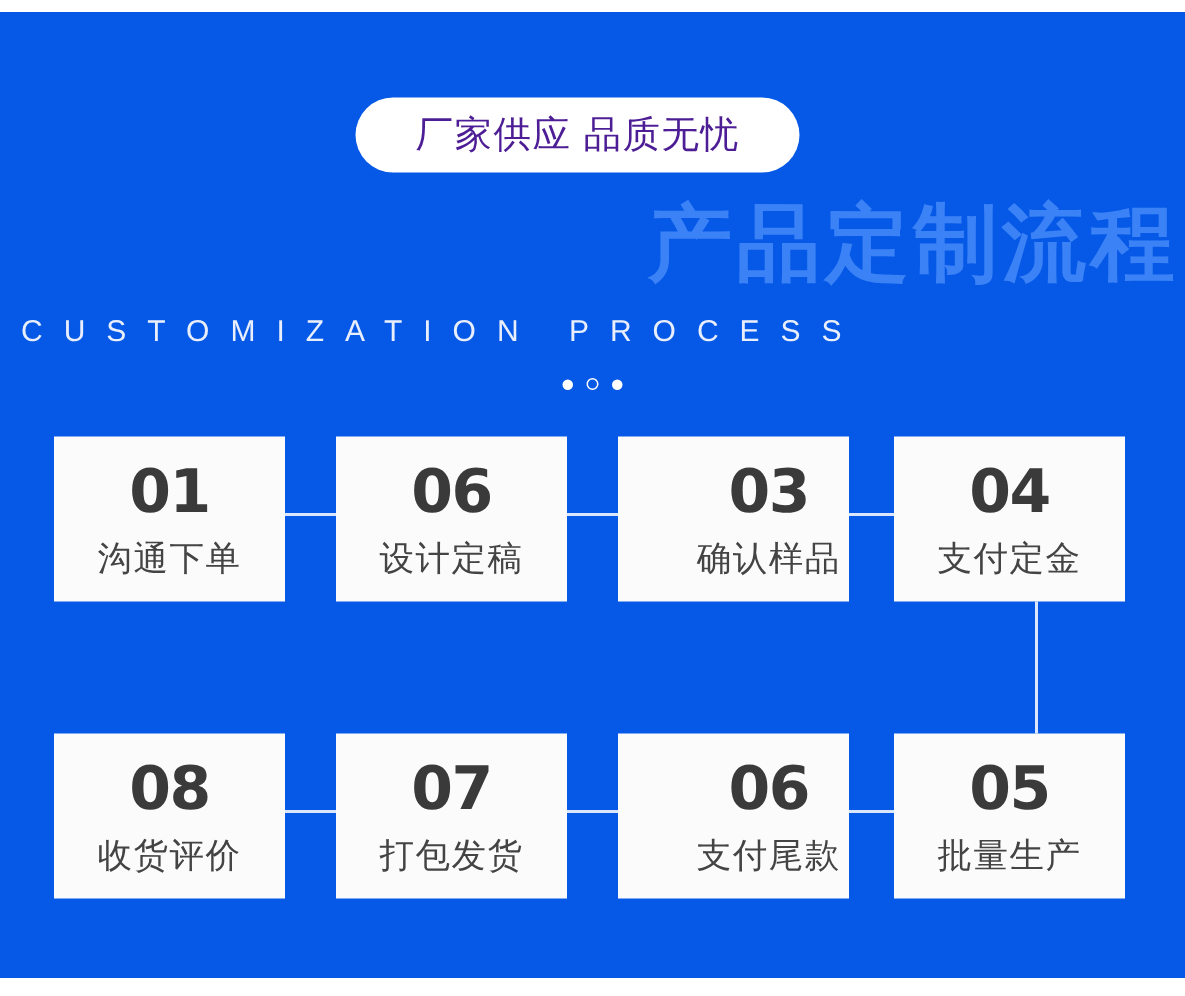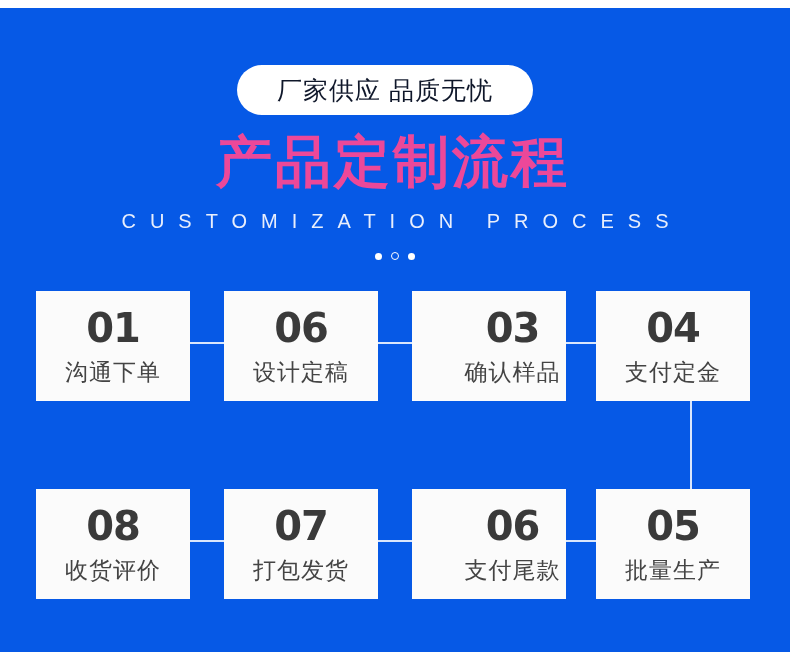--- a/index.html
+++ b/index.html
@@ -26,46 +26,46 @@
     position:absolute;
     left:237px; top:65px;
     width:296px; height:50px;
     background:#ffffff;
     border-radius:25px;
     display:flex;
     align-items:center;
     justify-content:center;
   }
   .badge-text {
-    color:#0f172a;
+    color:#4c1d95;
     font-size:25px;
     font-weight:500;
     letter-spacing:1px;
     white-space:nowrap;
     line-height:1;
   }
   
   .main-title {
     position:absolute;
     left:0; top:128px;
     width:786px;
-    text-align:center;
-    color:#ec4899;
+    text-align:right;
+    color:#3b82f6;
     font-size:56px;
     font-weight:bold;
     letter-spacing:3px;
     line-height:1.2;
     white-space:nowrap;
   }
   
   .sub-title {
     position:absolute;
     left:0; top:210px;
     width:790px;
-    text-align:center;
+    text-align:left;
     color:#e8eefc;
     font-size:20px;
     font-weight:400;
     letter-spacing:14px;
     text-indent:14px;
     white-space:nowrap;
   }
   
   .dots {
     position:absolute;

